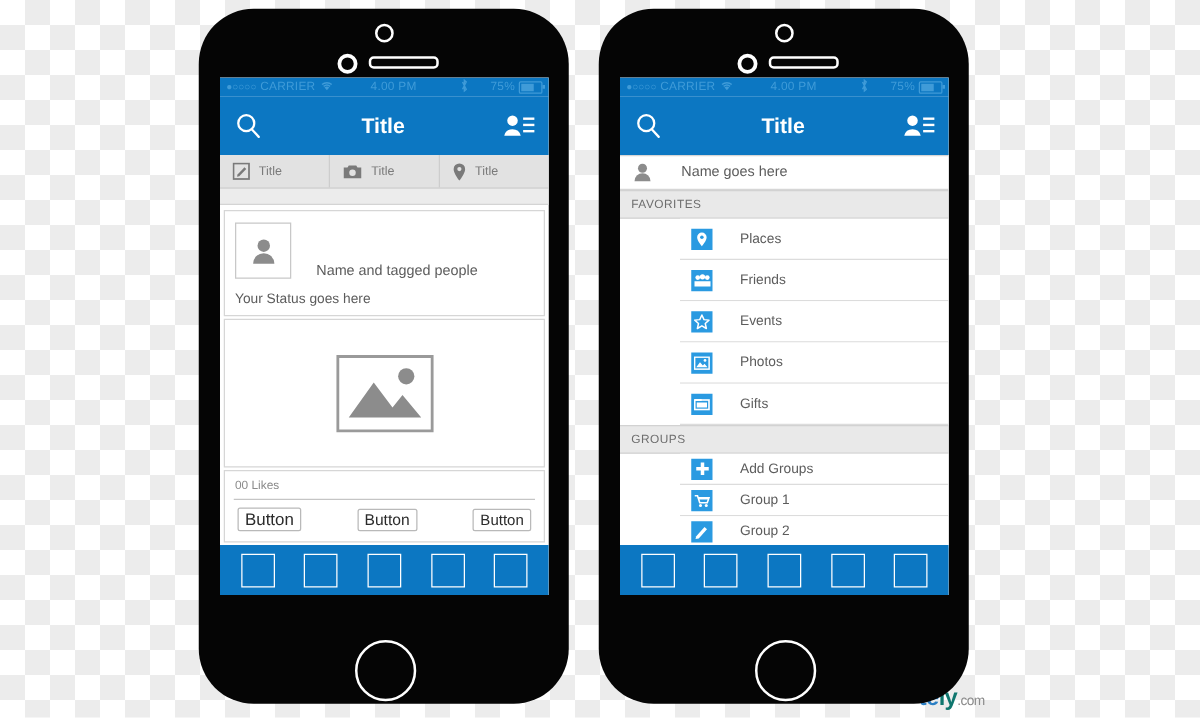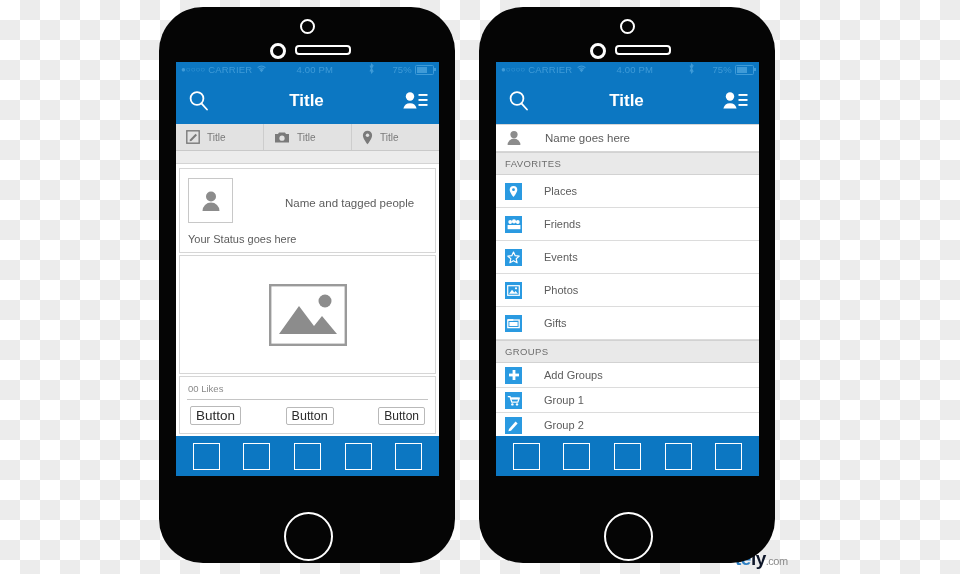--- a/index.html
+++ b/index.html
@@ -161,23 +161,22 @@
   }
 
   
   .card {
     background: #ffffff;
     border: 1px solid #d6d6d6;
     margin: 4px 3px 0 3px;
   }
   .post-head {
     display: flex;
-    align-items: center;
+    align-items: flex-end;
     padding: 9px 8px 0 8px;
-    gap: 32px;
   }
   .avatar-box {
     width: 43px; height: 43px;
     border: 1px solid #c8c8c8;
     display: flex;
     align-items: center;
     justify-content: center;
     flex: none;
   }
   .post-name {
@@ -277,20 +276,21 @@
     letter-spacing: .4px;
   }
   .list-row {
     display: flex;
     align-items: center;
     height: 33px;
     background: #ffffff;
     border-bottom: 1px solid #dcdcdc;
     padding-left: 9px;
     box-sizing: border-box;
+    margin-left: 48px;
   }
   .list-row.compact { height: 25px; }
   .row-icon {
     width: 17px; height: 17px;
     background: #2a9ae1;
     display: flex;
     align-items: center;
     justify-content: center;
     flex: none;
   }
@@ -304,21 +304,21 @@
   .watermark {
     position: absolute;
     left: 735px;
     top: 548px;
     font-size: 19px;
     letter-spacing: -.5px;
     white-space: nowrap;
     z-index: 0;
   }
   .wm-a { color: #2b7fc4; font-weight: bold; }
-  .wm-b { color: #0f172a; font-weight: bold; }
+  .wm-b { color: #0f766e; font-weight: bold; }
   .wm-c { color: #8a8a8a; font-size: 11px; }
 </style>
 </head>
 <body>
 
 <div id="stage">
 
   <div class="watermark">
     <span class="wm-a">te</span><span class="wm-b">ly</span><span class="wm-c">.com</span>
   </div>

